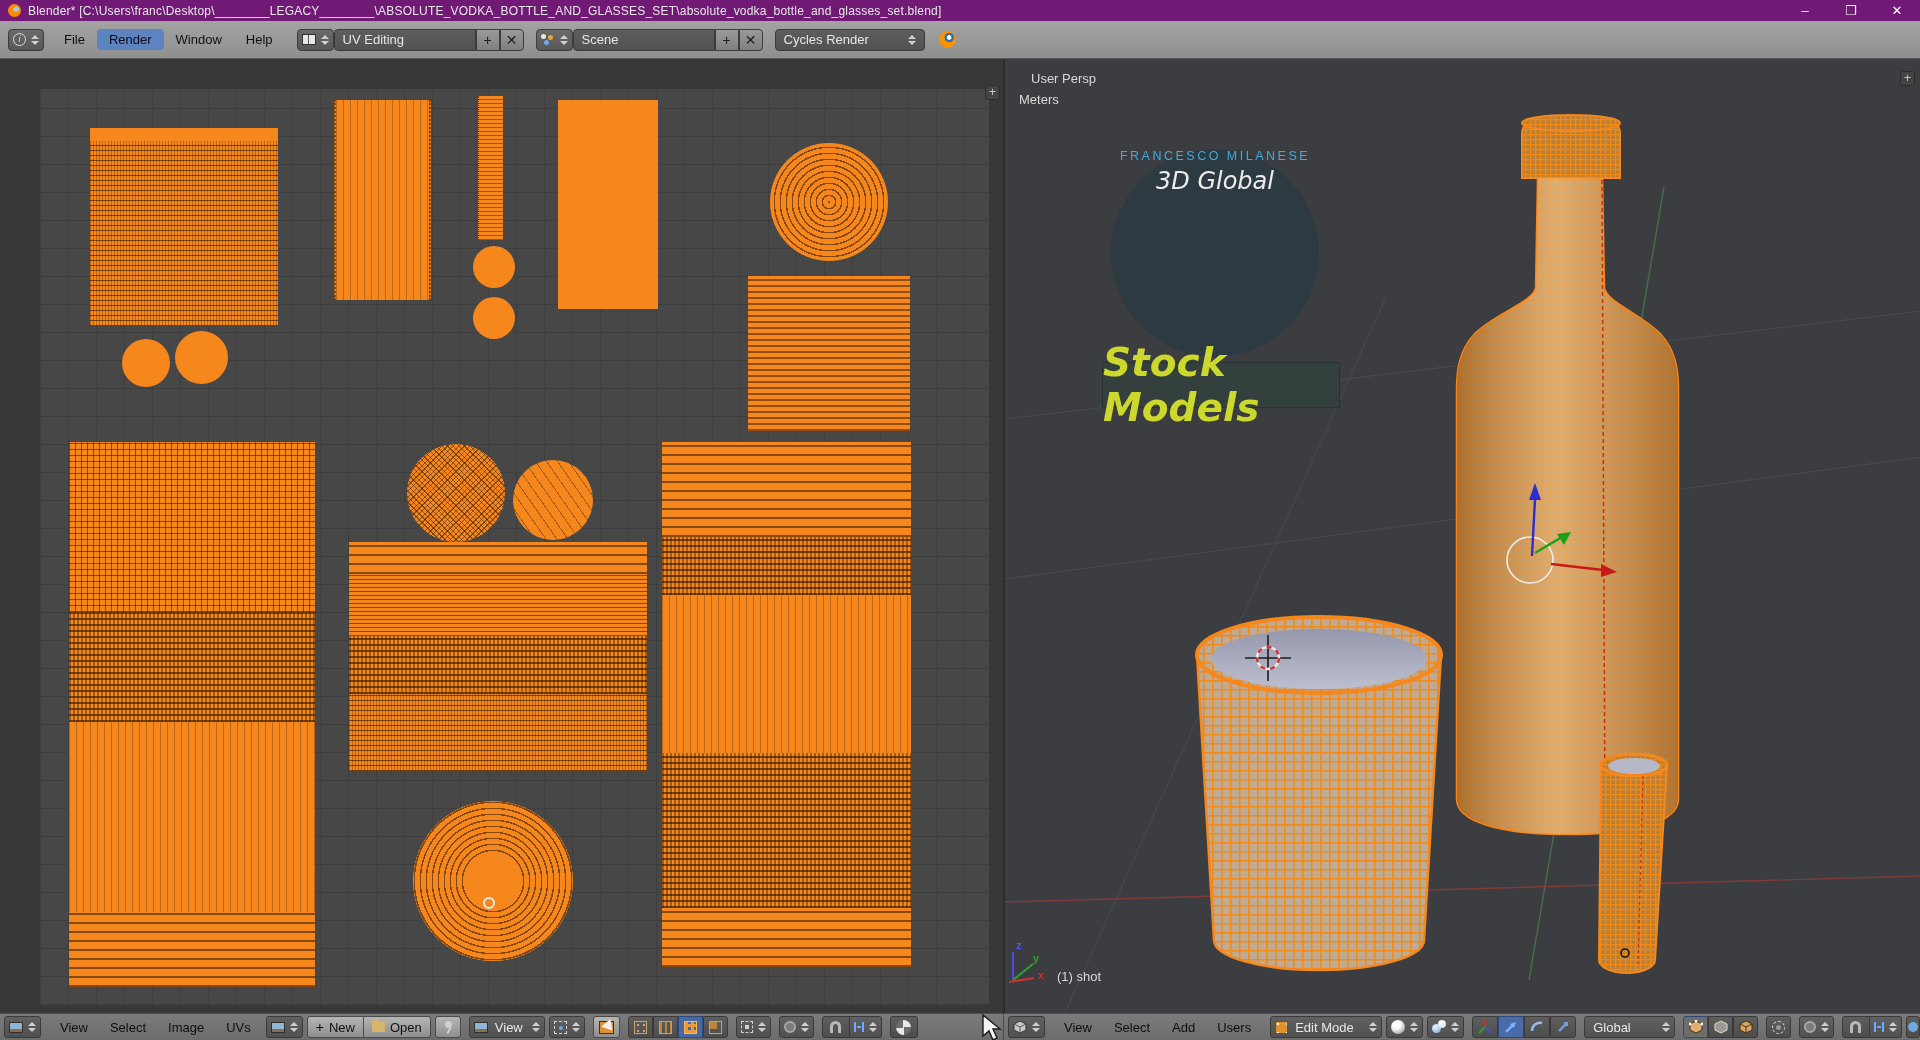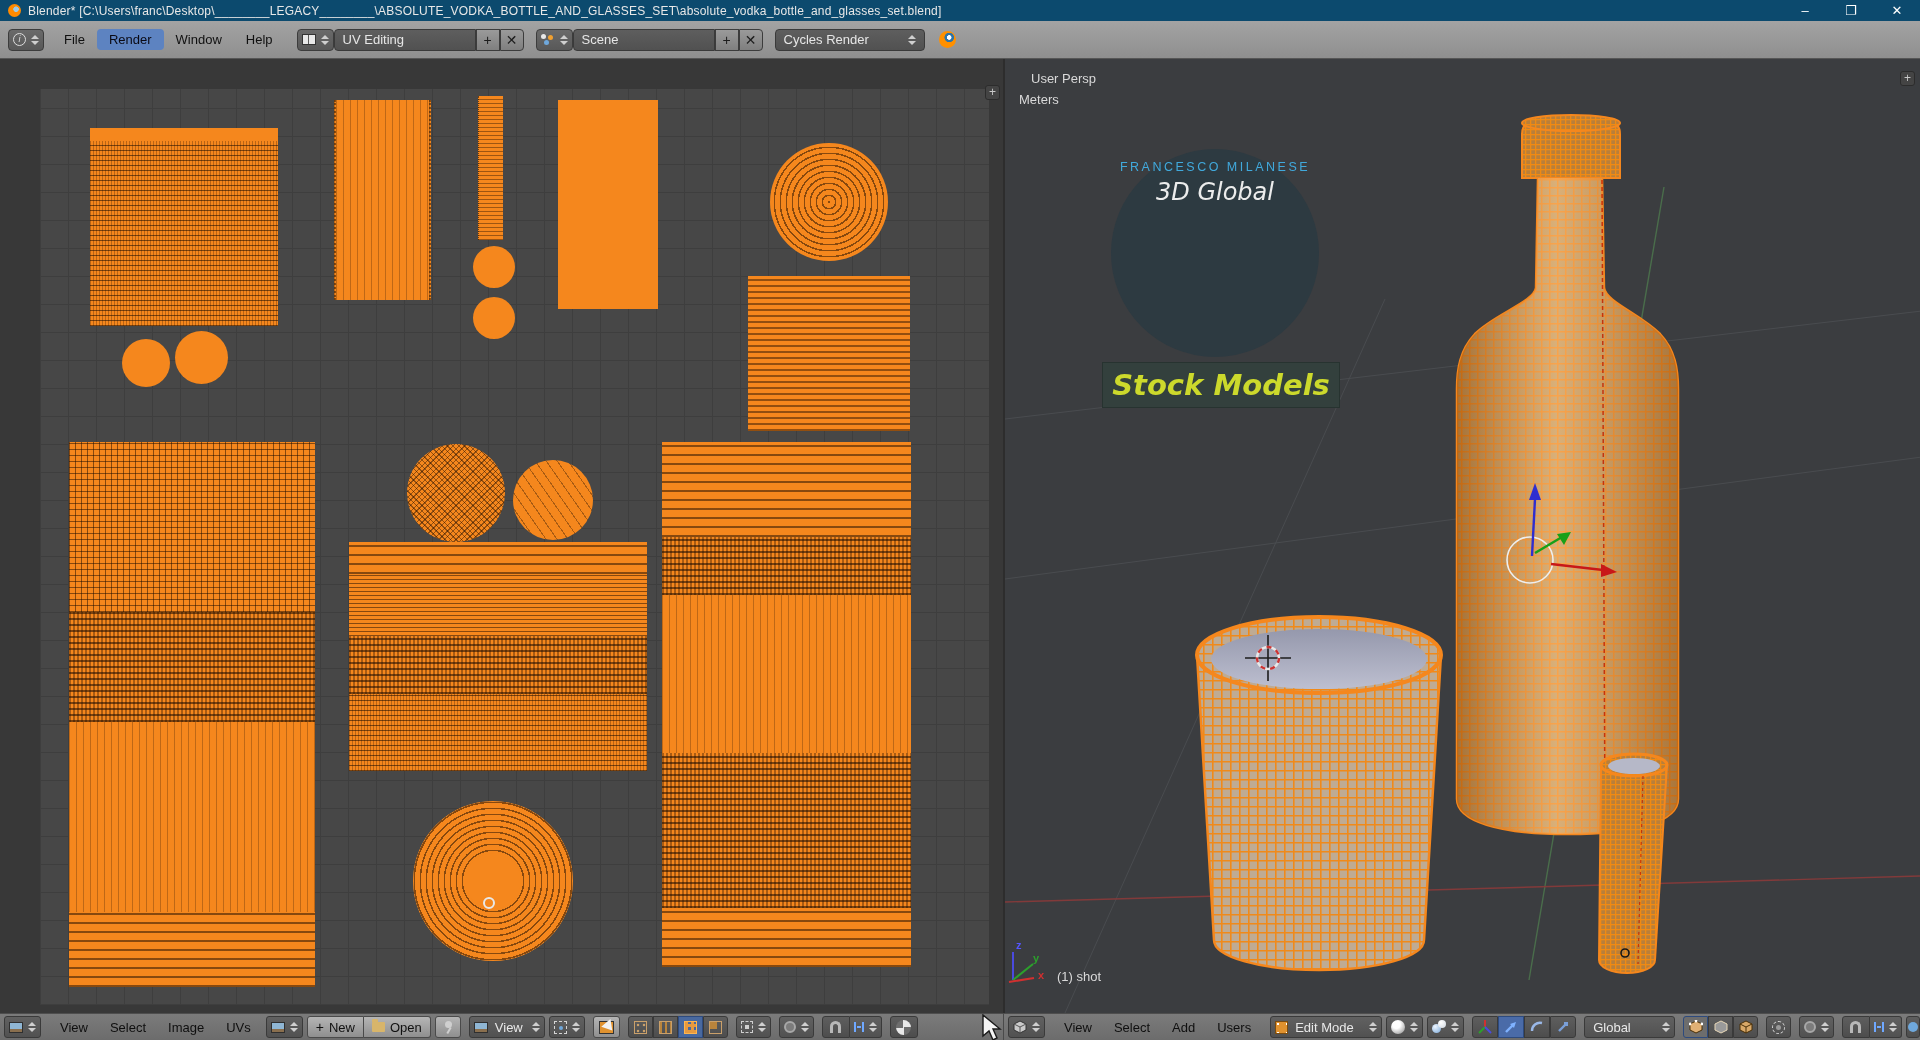--- a/index.html
+++ b/index.html
@@ -1,20 +1,20 @@
 <!DOCTYPE html>
 <html><head>
 <meta charset="utf-8">
 <style>
   * { box-sizing: border-box; margin: 0; padding: 0; }
   html,body { width:1920px; height:1040px; overflow:hidden; background:#000;
               font-family:"Liberation Sans", sans-serif; }
 
   
-  #titlebar { position:absolute; left:0; top:0; width:1920px; height:21px; background:#0c4a6e;
+  #titlebar { position:absolute; left:0; top:0; width:1920px; height:21px; background:#701a75;
               display:flex; align-items:center; color:#e8e8e8; font-size:12px; }
   #blender-app-icon { width:13px; height:13px; margin:0 7px 0 8px; border-radius:50%;
      background:radial-gradient(circle at 62% 40%, #9ecbe8 0 2.5px, #ff8a00 3px 100%); }
   #title-text { letter-spacing:0.2px; white-space:nowrap; }
   #win-controls { margin-left:auto; display:flex; height:100%; }
   .winbtn { width:46px; height:100%; display:flex; align-items:center; justify-content:center;
             color:#fff; font-size:13px; }
 
   
   #topbar { position:absolute; left:0; top:21px; width:1920px; height:38px;
@@ -79,25 +79,25 @@
               border-left:2px solid #2d2d2d; }
   .vp-label { position:absolute; color:#d9d9d9; font-size:13px; }
   .ax-label { position:absolute; font-size:11px; font-weight:bold; }
 
   
   #fm-logo { position:absolute; left:106px; top:90px; width:208px; height:208px; border-radius:50%;
              background:#2d3a41; text-align:center; }
   #fm-initials { font-size:92px; font-style:italic; font-weight:bold; letter-spacing:-6px;
                  line-height:1.0; margin-top:28px; font-family:"DejaVu Sans", sans-serif; }
   #fm-initials .f { color:#f2f2f2; } #fm-initials .m { color:#38a6dd; }
-  #fm-name { color:#41a9dc; font-size:12.5px; letter-spacing:2.5px; margin-top:11px; }
+  #fm-name { color:#41a9dc; font-size:12.5px; letter-spacing:2.5px; margin-top:0; }
   #fm-sub { color:#ececec; font-size:24px; font-style:italic; margin-top:4px; font-family:"DejaVu Sans", sans-serif;}
   #stock-banner { position:absolute; left:97px; top:303px; width:238px; height:46px; background:#33403d;
       border:1px solid #273330; display:flex; align-items:center; justify-content:center;
-      color:#ccd92c; font-size:29px; font-weight:bold; font-style:italic; font-family:"DejaVu Sans", sans-serif; }
+      color:#ccd92c; font-size:39px; font-weight:bold; font-style:italic; font-family:"DejaVu Sans", sans-serif; }
 
   
   .bheader { position:absolute; top:1013px; height:27px; background:linear-gradient(#7b7b7b,#6c6c6c);
              border-top:1px solid #4e4e4e; display:flex; align-items:center; font-size:13px; color:#0f0f0f; }
   #uv-header { left:0; width:1003px; }
   #vp-header { left:1003px; width:917px; border-left:1px solid #4a4a4a; }
   .hmenu { padding:0 11px; }
   .hdd { background:linear-gradient(#616161,#515151); border:1px solid #3a3a3a; border-radius:3px; height:22px;
          display:flex; align-items:center; padding:0 4px; gap:3px; }
   .hdd .txt { color:#e8e8e8; padding:0 4px; }

